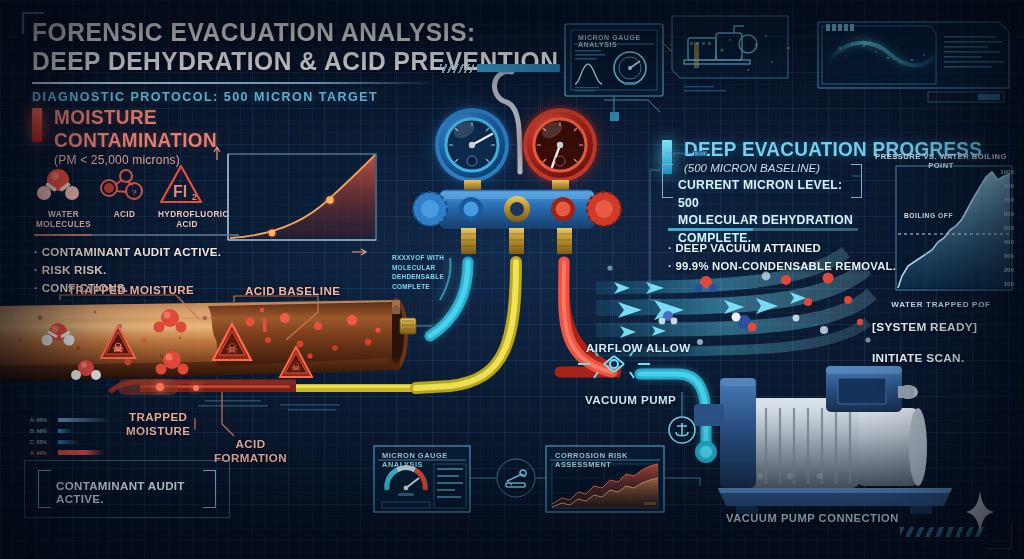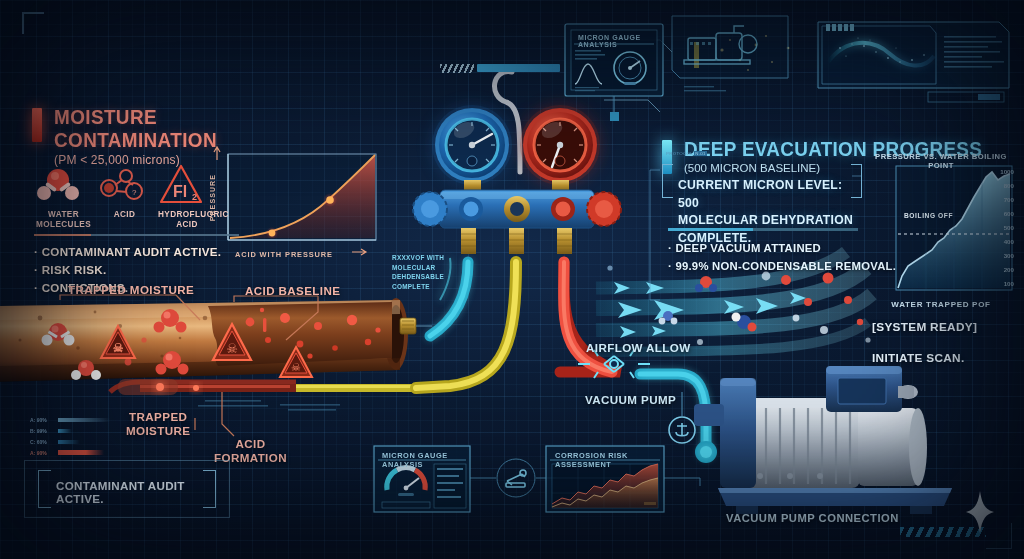--- a/index.html
+++ b/index.html
@@ -133,21 +133,21 @@
   .sect-flag-blue {
     position:absolute; left:0; top:2px; width:10px; height:34px;
     background:linear-gradient(180deg,#7ff0ff,#1d8fc4);
     box-shadow:0 0 16px rgba(90,210,255,.8); border-radius:1px;
   }
   .sect-title-blue {
     margin-left:22px; font-size:19.5px; font-weight:bold; letter-spacing:.3px;
     color:#7dd6f5; text-shadow:0 0 11px rgba(70,190,240,.45);
     transform:scaleX(0.97); transform-origin:left center;
   }
-  .sect-sub-blue { margin-left:22px; font-size:11.5px; color:#bfe2f2; margin-top:1px; }
+  .sect-sub-blue { margin-left:22px; font-size:11.5px; color:#bfe2f2; margin-top:1px;font-style:italic; }
 
   #micron-box {
     position:absolute; left:662px; top:160px; width:200px; height:46px;
   }
   .hud-micro {
     position:absolute; left:4px; top:-9px; font-size:4.4px; letter-spacing:.3px;
     color:#5d9ec4; white-space:nowrap;
   }
   .hud-micro .hl { background:#2a6e9a; color:#9ed4ee; padding:0 1px; }
   .hud-dots {
@@ -874,20 +874,26 @@
       <text x="-1" y="11" font-size="16" font-weight="bold" fill="#ef8878" text-anchor="middle" font-family="Liberation Sans, sans-serif">Fl</text>
       <text x="11" y="14" font-size="9" font-weight="bold" fill="#ef8878" font-family="Liberation Sans, sans-serif">2</text>
     </g>
 
     <path d="M440 300 C448 286, 452 272, 450 258" stroke="#4fd8f0" stroke-width="2" fill="none" opacity="0.6" filter="url(#softGlow)"></path>
   </svg>
 
   <div class="corner-tl"></div>
   <div class="corner-br"></div>
 
+  <div id="title-block">
+    <div class="title-line">FORENSIC EVACUATION ANALYSIS:</div>
+    <div class="title-line">DEEP DEHYDRATION &amp; ACID PREVENTION</div>
+    <div class="title-rule"></div>
+    <div class="subtitle">DIAGNOSTIC PROTOCOL: 500 MICRON TARGET</div>
+  </div>
   <div class="hdr-deco">
     <div class="stripes"></div>
     <div class="bar"></div>
   </div>
 
   <div id="moisture-panel">
     <div class="sect-flag"></div>
     <div class="sect-title-red">MOISTURE CONTAMINATION</div>
     <div class="sect-sub-red">(PM &lt; 25,000 microns)</div>
   </div>
@@ -907,26 +913,20 @@
     </div>
   </div>
 
   <div id="bullets-left">
     <div class="left-rule"></div>
     <div class="bullet-red">· CONTAMINANT AUDIT ACTIVE.</div>
     <div class="bullet-red">· RISK RISK.</div>
     <div class="bullet-red">· CONFICTIONS.</div>
   </div>
 
-  <div id="acid-chart">
-    <div class="chart-axis-y">
-      <span class="axis-label-v">PRESSURE</span>
-    </div>
-    <div class="chart-xcap">ACID WITH PRESSURE</div>
-  </div>
 
   <div id="evac-panel">
     <div class="sect-flag-blue"></div>
     <div class="sect-title-blue">DEEP EVACUATION PROGRESS</div>
     <div class="sect-sub-blue">(500 MICRON BASELINE)</div>
   </div>
 
   <div id="micron-box">
     <div class="hud-micro">
       PROTOCOL <span class="hl">N.01</span>

